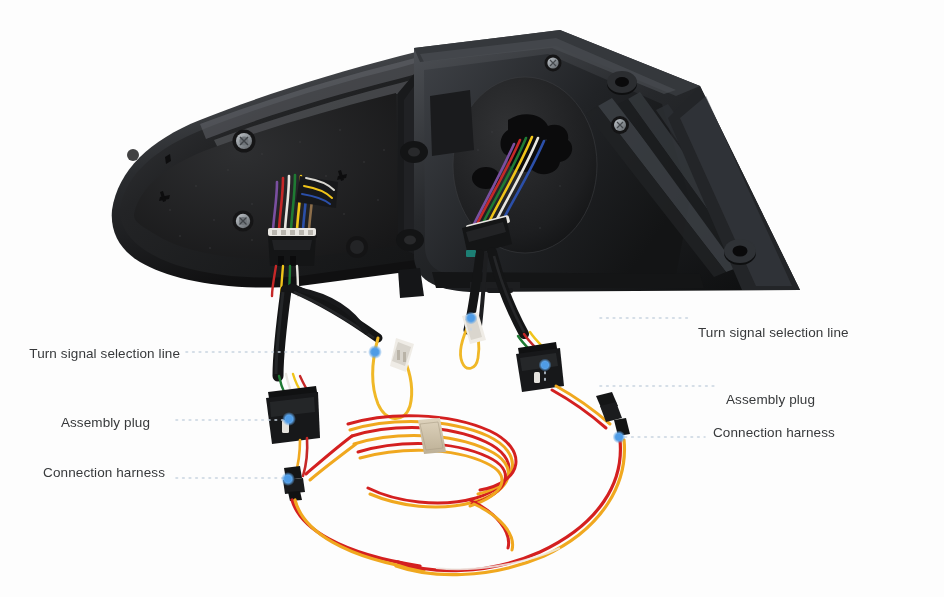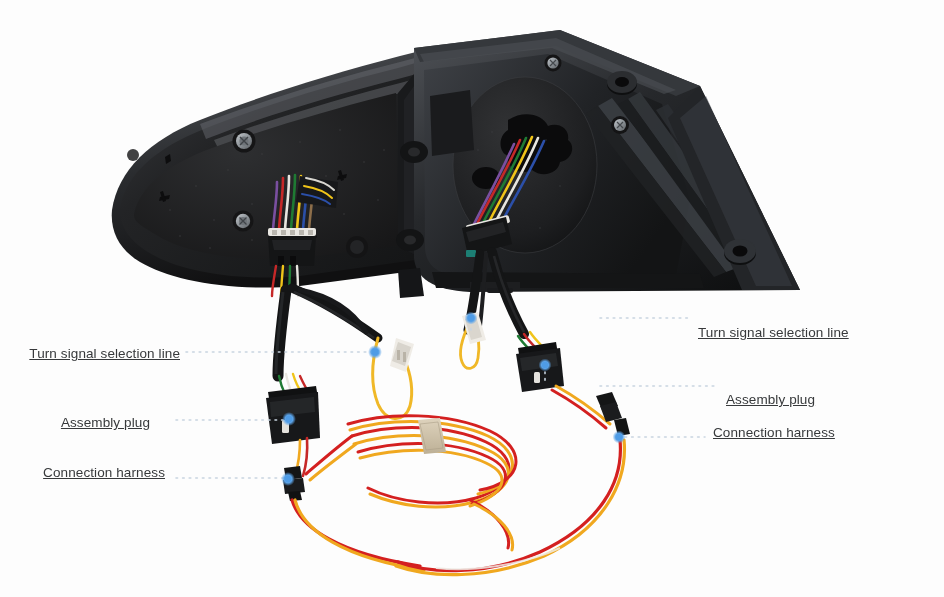--- a/index.html
+++ b/index.html
@@ -12,21 +12,20 @@
   }
   #stage{position:absolute;inset:0;}
   svg.layer{position:absolute;left:0;top:0;width:944px;height:597px;}
   .callout{
     position:absolute;
     font-size:13.5px;
     color:#37393b;
     letter-spacing:.1px;
     white-space:nowrap;
     line-height:1;
-    text-decoration:underline;
   }
   .callout.left{text-align:right;}
   .callout.right{text-align:left;}
 </style>
 </head>
 <body>
 
 <div id="stage">
 
   <svg class="layer" viewBox="0 0 944 597">

